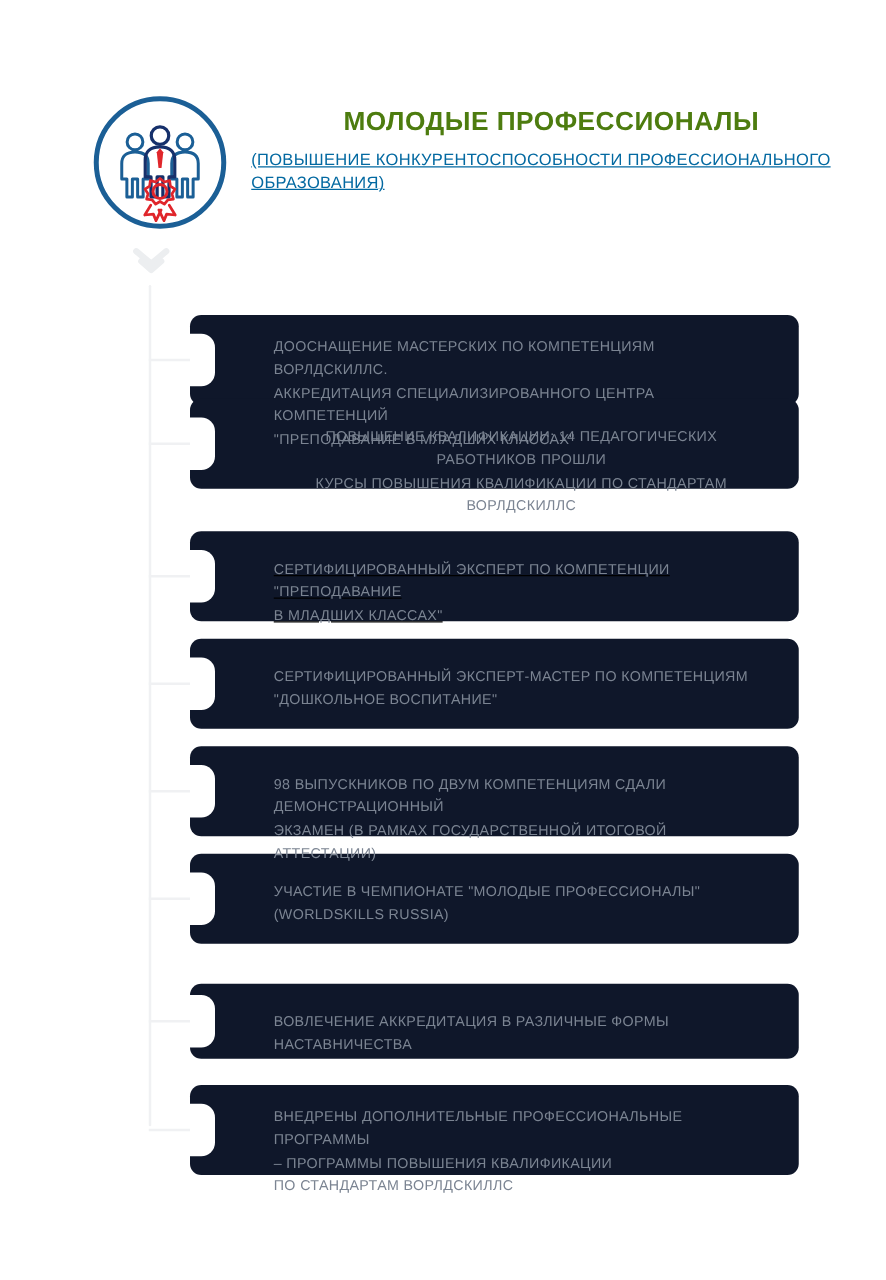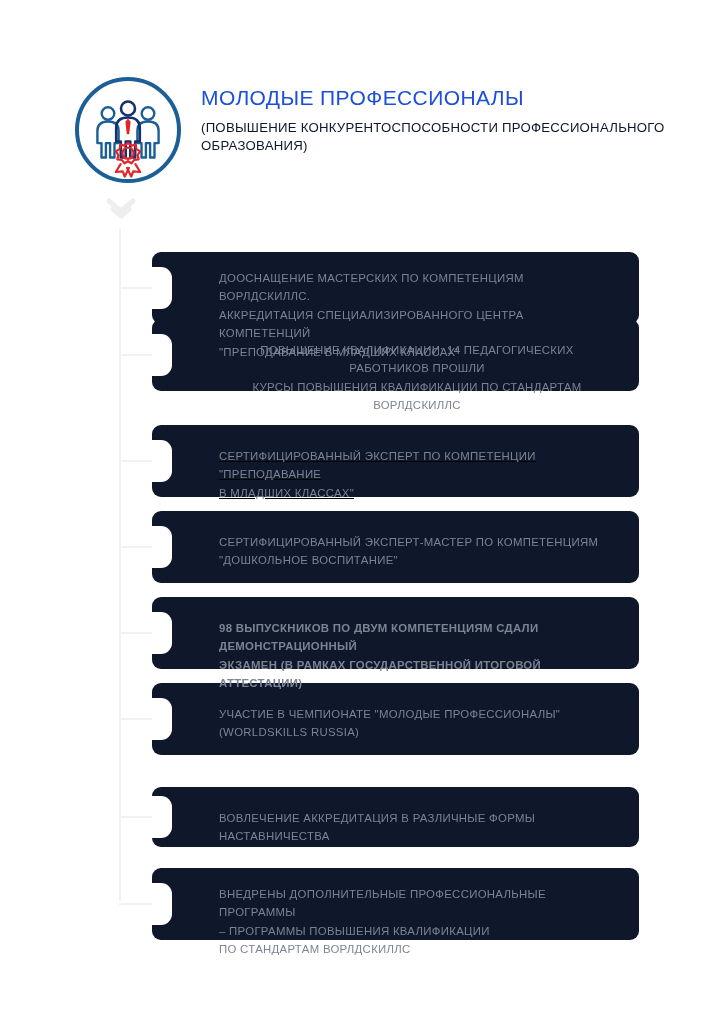--- a/index.html
+++ b/index.html
@@ -46,37 +46,39 @@
   .title-block {
     position: absolute;
     left: 201px;
     top: 86px;
     width: 480px;
   }
 
   .main-title {
     font-family: "Liberation Sans", sans-serif;
     font-size: 21px;
-    font-weight: normal;
+    font-weight: bold;
     letter-spacing: 0.4px;
-    color: #1d4ed8;
+    color: #4d7c0f;
     line-height: 1.15;
     margin: 0 0 9px 0;
     white-space: nowrap;
+    text-align: center;
   }
 
   .subtitle {
     font-family: "Liberation Sans", sans-serif;
     font-size: 13.2px;
     font-weight: normal;
     letter-spacing: 0.25px;
-    color: #0f172a;
+    color: #0369a1;
     line-height: 1.38;
     margin: 0;
     max-width: 470px;
+    text-decoration: underline;
   }
 
   
   .chevron {
     position: absolute;
     left: 103px;
     top: 196px;
     width: 36px;
     height: 26px;
   }
@@ -260,21 +262,21 @@
       <div class="card" style="height:72px;">
         <div class="card-text" style="padding-top:22px;">СЕРТИФИЦИРОВАННЫЙ ЭКСПЕРТ-МАСТЕР ПО КОМПЕТЕНЦИЯМ
 "ДОШКОЛЬНОЕ ВОСПИТАНИЕ"</div>
       </div>
       <div class="card-notch"></div>
     </div>
 
     <div class="card-row" style="top:597px;height:72px;">
       <div class="connector"></div>
       <div class="connector-dot"></div>
-      <div class="card" style="height:72px;font-weight:bold;">
+      <div class="card" style="height:72px;">
         <div class="card-text" style="padding-top:22px;">98 ВЫПУСКНИКОВ ПО ДВУМ КОМПЕТЕНЦИЯМ СДАЛИ ДЕМОНСТРАЦИОННЫЙ
 ЭКЗАМЕН (В РАМКАХ ГОСУДАРСТВЕННОЙ ИТОГОВОЙ АТТЕСТАЦИИ)</div>
       </div>
       <div class="card-notch"></div>
     </div>
 
     <div class="card-row" style="top:683px;height:72px;">
       <div class="connector"></div>
       <div class="connector-dot"></div>
       <div class="card" style="height:72px;">

